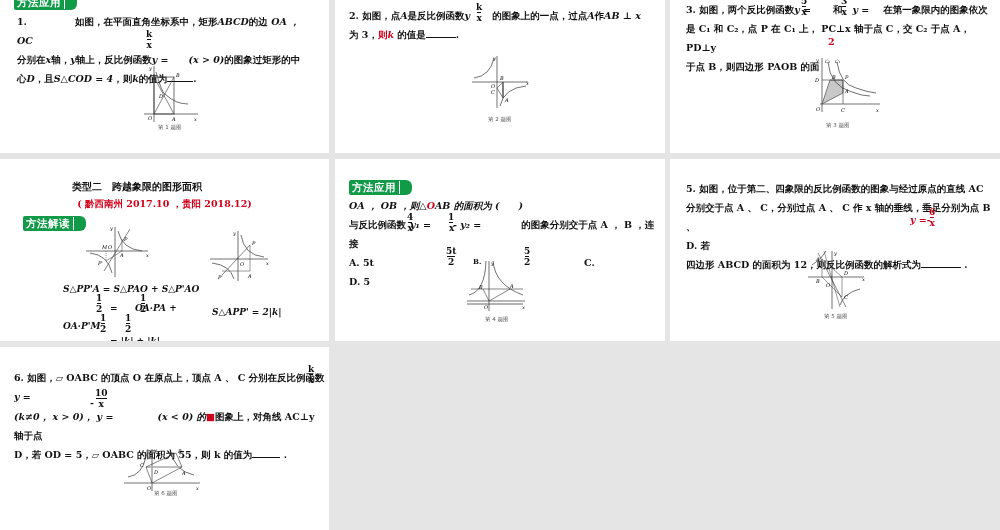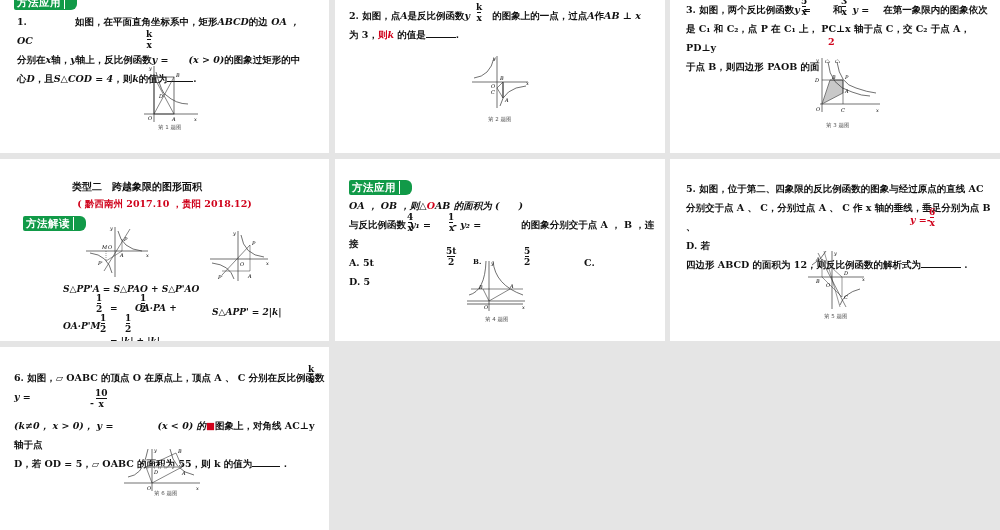--- a/index.html
+++ b/index.html
@@ -234,21 +234,21 @@
     <text x="38" y="50" font-size="5" font-style="italic">C</text>
     <text x="56" y="32" font-size="5" font-style="italic">x</text>
   </svg>
   <div class="cap" style="left:154px;top:154px;">第 5 题图</div>
 </div>
 
 <div class="slide s7">
   <div class="q" style="left:14px;top:21px;width:312px;">
     <div>6. 如图，▱ OABC 的顶点 O 在原点上，顶点 A 、 C 分别在反比例函数</div>
     <div><i>y =</i></div>
-    <div style="margin-top:10px"><i>(k≠0， x &gt; 0)， y =</i><span style="display:inline-block;width:44px"></span><i>(x &lt; 0) 的</i><span class="red">■</span><span>图象上，对角线 AC⊥y 轴于点</span></div>
+    <div style="margin-top:1px"><i>(k≠0， x &gt; 0)， y =</i><span style="display:inline-block;width:44px"></span><i>(x &lt; 0) 的</i><span class="red">■</span><span>图象上，对角线 AC⊥y 轴于点</span></div>
     <div><span>D，若 OD = 5，▱ OABC 的面积为 55，则 k 的值为</span><span class="blank" style="width:28px"></span> <span>.</span></div>
   </div>
   <div class="frac" style="left:308px;top:17px;"><span>k</span><span class="bar"></span><span>x</span></div>
   <div class="q" style="left:90px;top:46px;">-</div>
   <div class="frac" style="left:95px;top:41px;"><span>10</span><span class="bar"></span><span>x</span></div>
   <svg class="fig" style="left:122px;top:100px;" width="80" height="46" viewBox="0 0 80 46">
     <line x1="2" y1="36" x2="78" y2="36" stroke="#333" stroke-width="0.7"></line>
     <line x1="30" y1="44" x2="30" y2="2" stroke="#333" stroke-width="0.7"></line>
     <path d="M6 30 Q 20 28 24 10 L 26 2" fill="none" stroke="#333" stroke-width="0.7"></path>
     <path d="M48 2 Q 52 24 72 28" fill="none" stroke="#333" stroke-width="0.7"></path>

